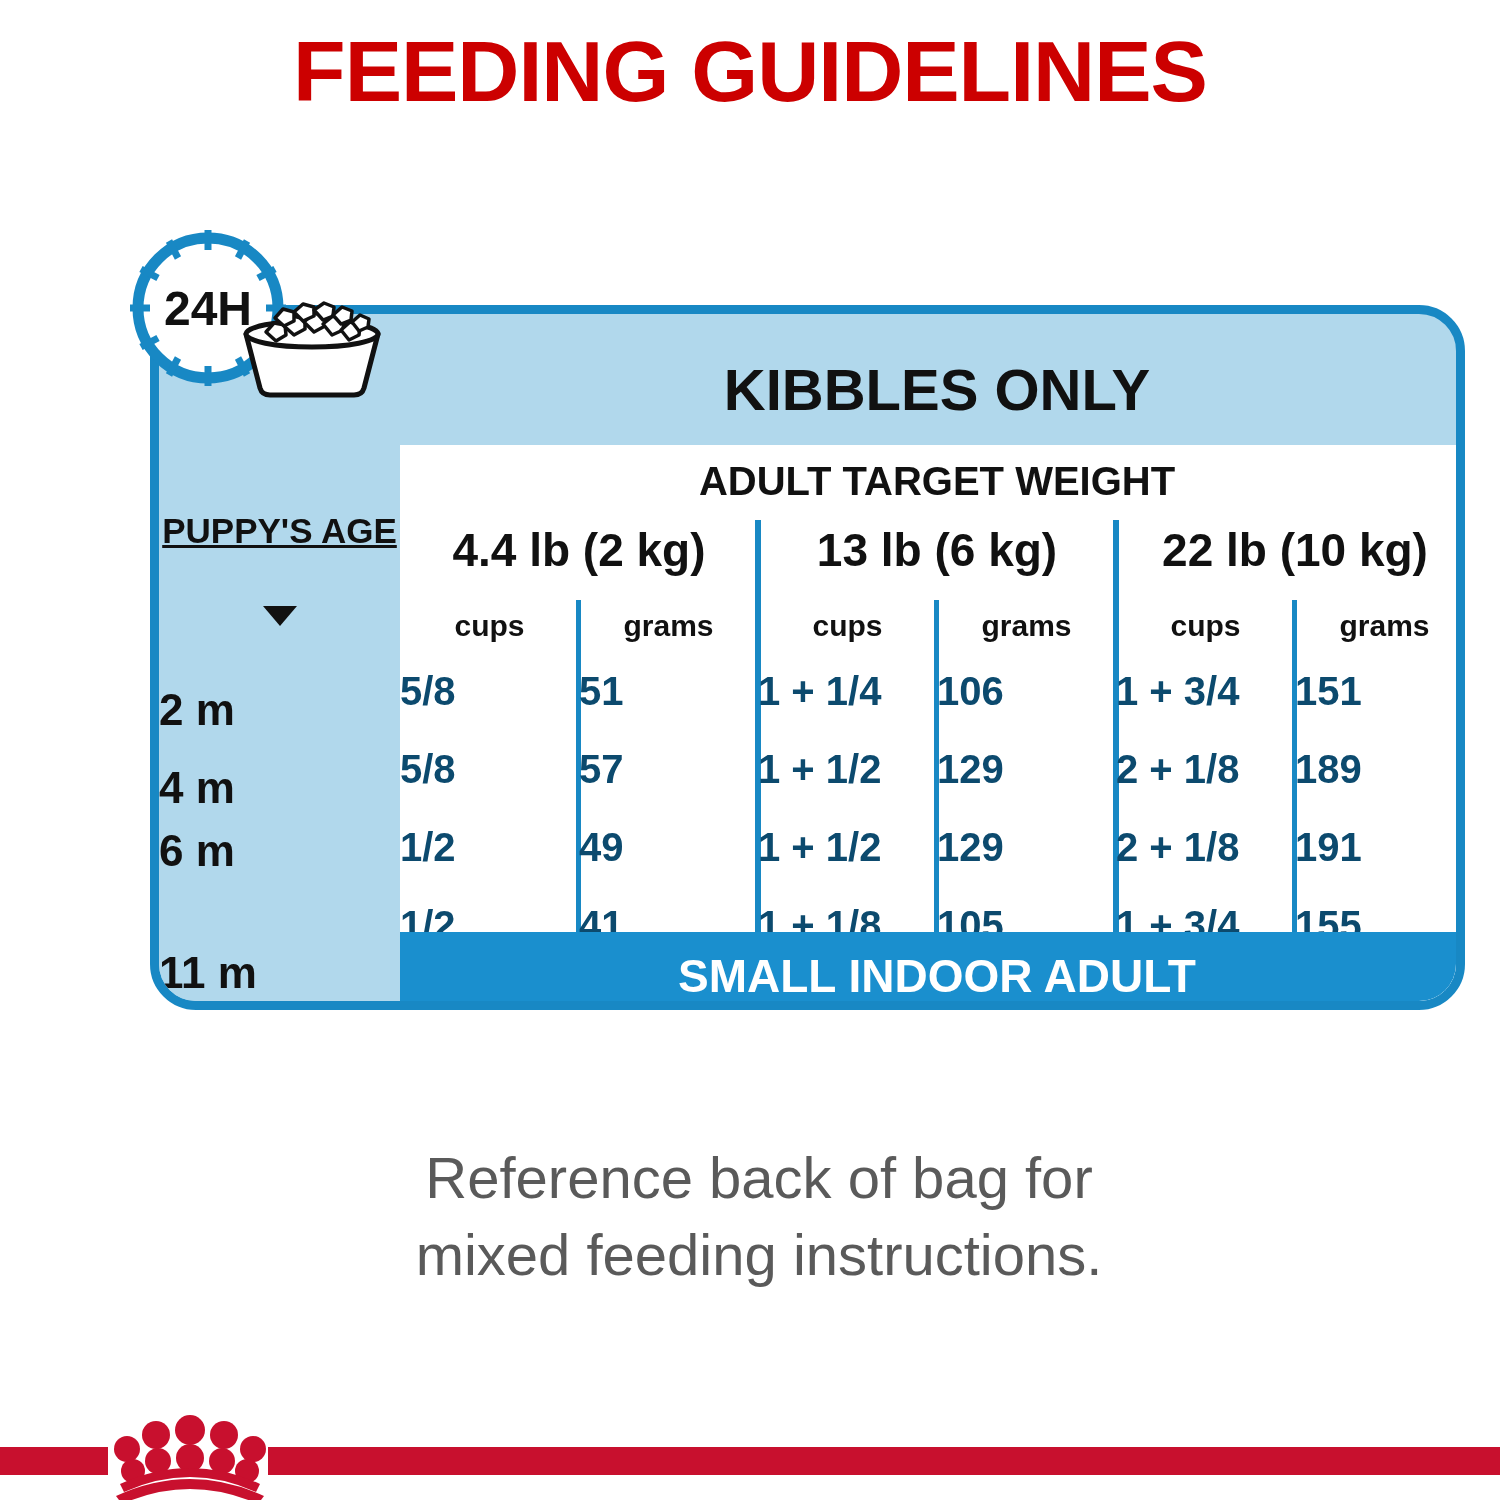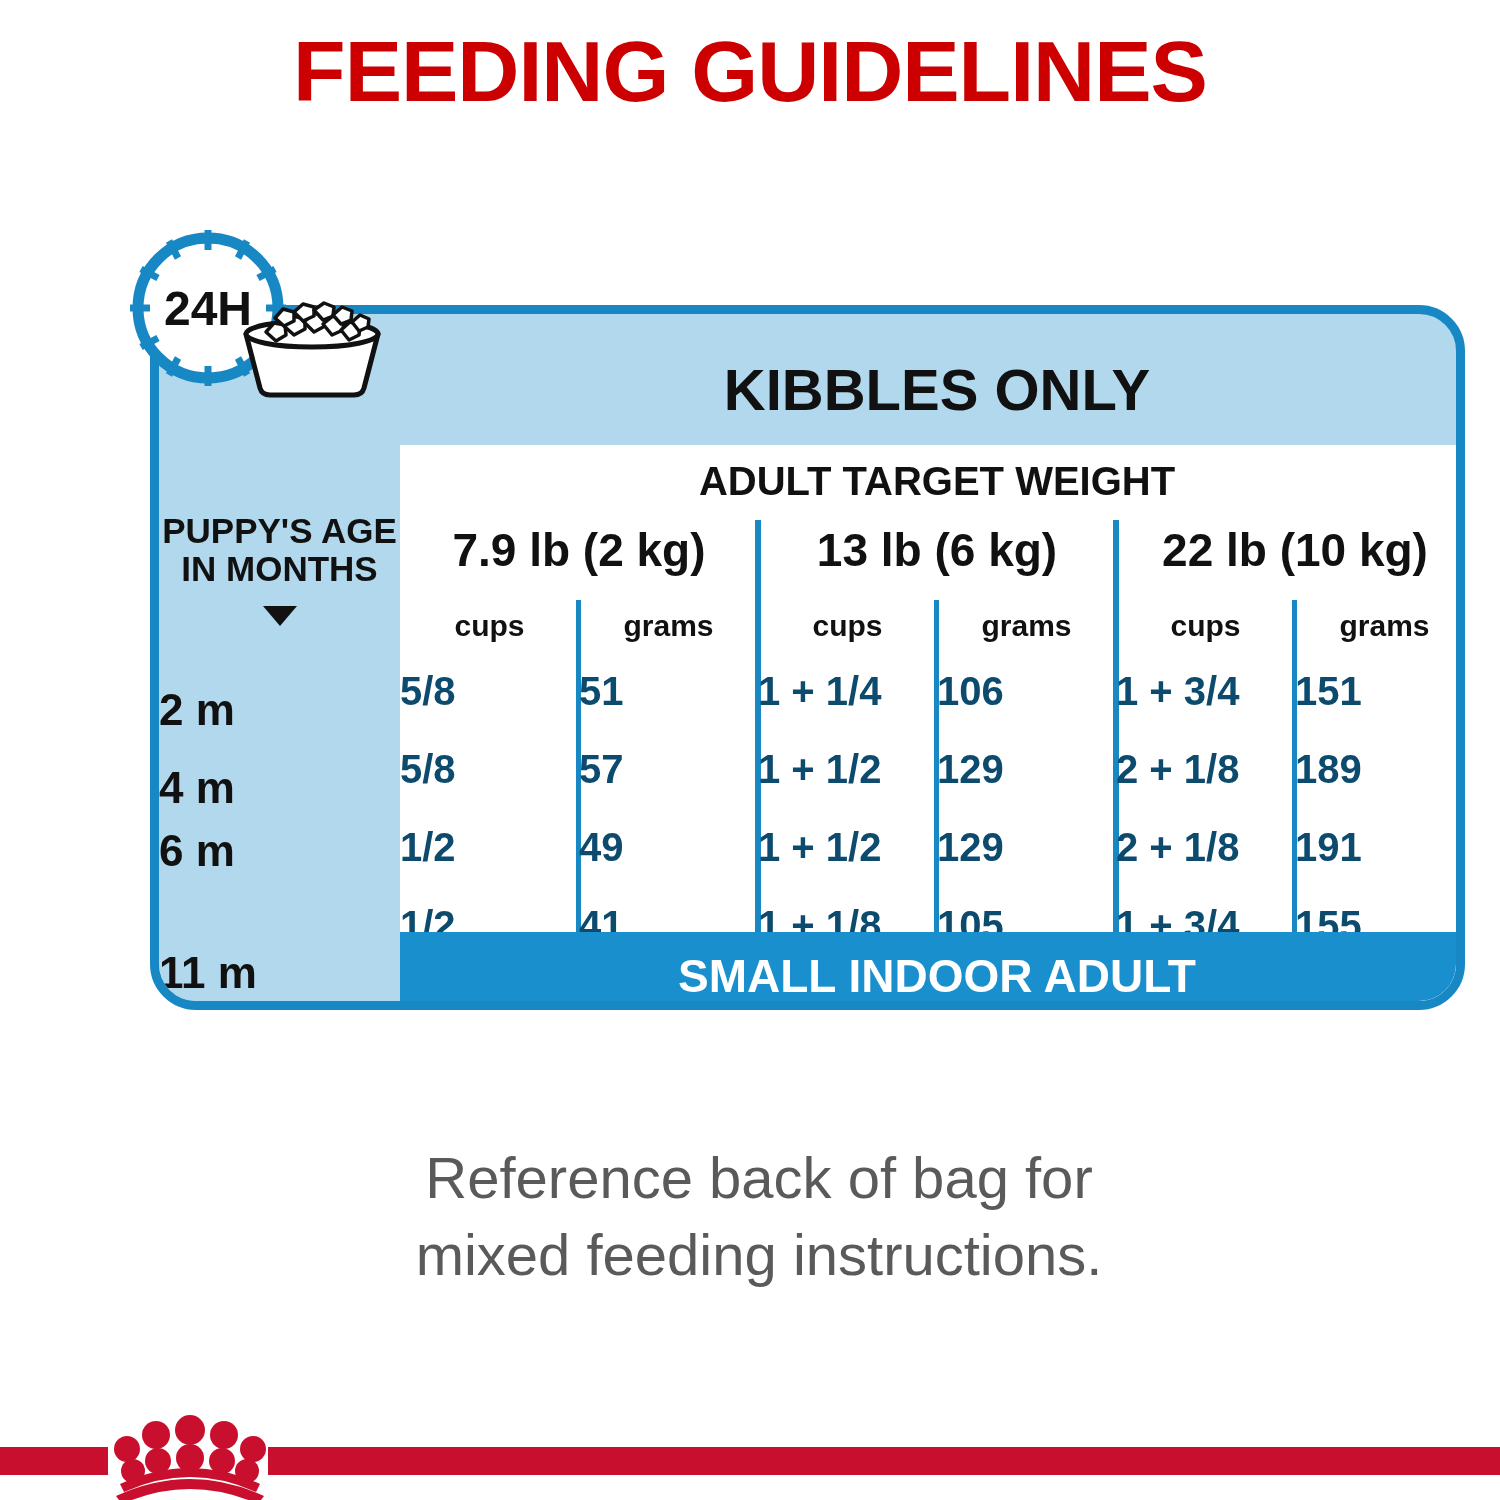--- a/index.html
+++ b/index.html
@@ -64,20 +64,21 @@
     width: 241px; height: 705px;
     background: #b1d8ec;
   }
   #age-header {
     position: absolute;
     left: 0; top: 198px; width: 241px;
     text-align: center;
     font-size: 35px; font-weight: bold; line-height: 1.08;
     color: #111;
     font-family: "Liberation Sans Narrow", "Liberation Sans", sans-serif;
+    text-decoration: underline;
   }
   #age-arrow {
     position: absolute;
     left: 50%; top: 292px;
     transform: translateX(-50%);
     width: 0; height: 0;
     border-left: 17px solid transparent;
     border-right: 17px solid transparent;
     border-top: 20px solid #111;
   }
@@ -187,37 +188,36 @@
 </head>
 <body>
 
 <div id="title">FEEDING GUIDELINES</div>
 
 <div id="panel">
 
   <div id="age-col">
     <div id="age-header">
       <div>PUPPY'S AGE</div>
-      <div>IN MONTHS</div>
     </div>
     <div id="age-arrow"></div>
 
     <div class="age-cell" style="top:371px">2 m</div>
     <div class="age-cell" style="top:449px">4 m</div>
     <div class="age-cell" style="top:512px">6 m</div>
     <div class="age-cell" style="top:634px">11 m</div>
   </div>
 
   <div id="kibbles-only">KIBBLES ONLY</div>
 
   <div id="table-area">
 
     <div id="adult-target">ADULT TARGET WEIGHT</div>
 
-    <div class="weight-group-label" style="left:0px;   width:358px">7.9 lb (2 kg)</div>
+    <div class="weight-group-label" style="left:0px;   width:358px">4.4 lb (2 kg)</div>
     <div class="weight-group-label" style="left:358px; width:358px">13 lb (6 kg)</div>
     <div class="weight-group-label" style="left:716px; width:358px">22 lb (10 kg)</div>
 
     <div class="unit-label" style="left:0px;   width:179px">cups</div>
     <div class="unit-label" style="left:179px; width:179px">grams</div>
     <div class="unit-label" style="left:358px; width:179px">cups</div>
     <div class="unit-label" style="left:537px; width:179px">grams</div>
     <div class="unit-label" style="left:716px; width:179px">cups</div>
     <div class="unit-label" style="left:895px; width:179px">grams</div>
 

